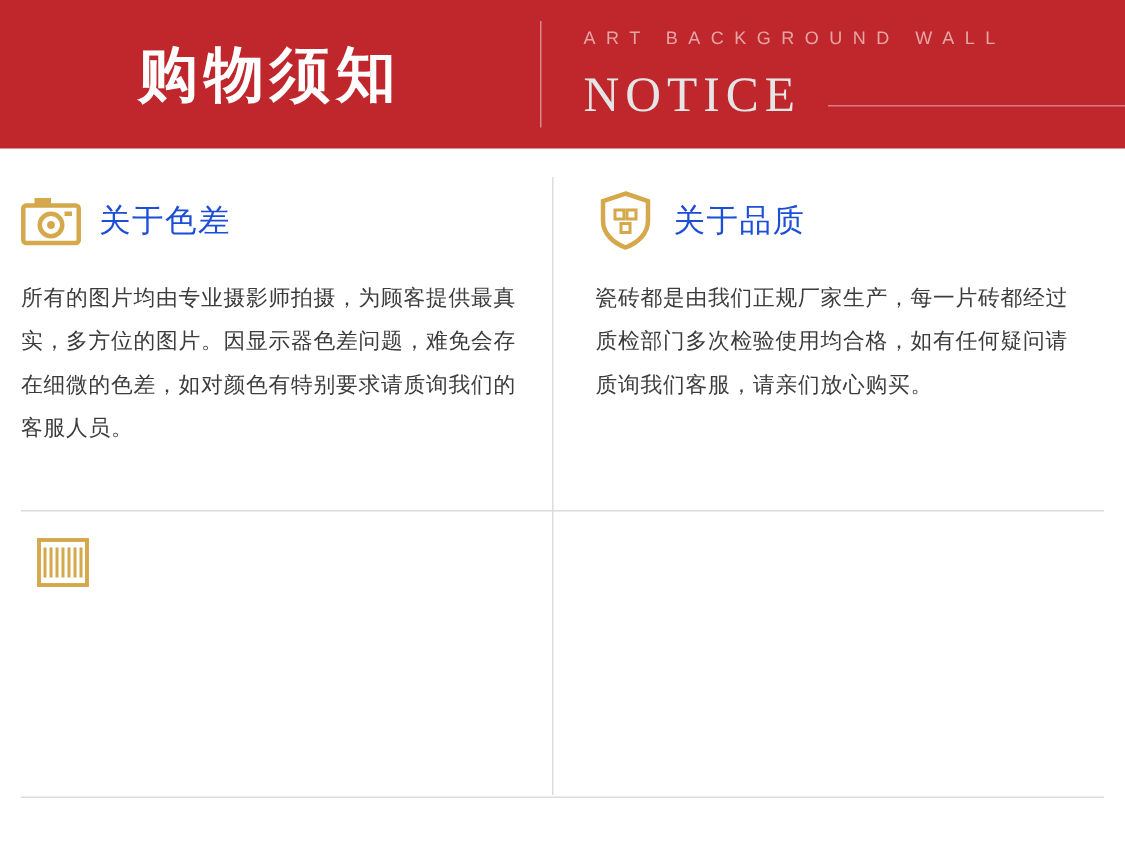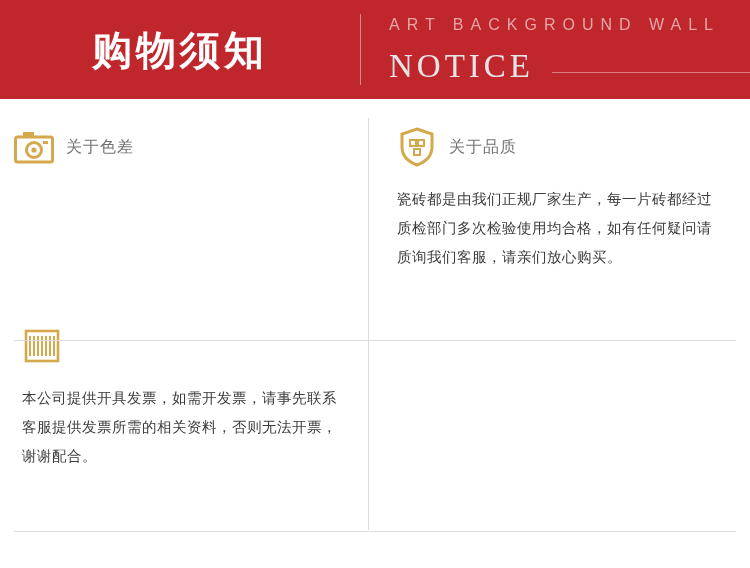--- a/index.html
+++ b/index.html
@@ -55,21 +55,21 @@
     flex: 1;
     position: relative;
     padding-left: 28px;
     display: flex;
     flex-direction: column;
     justify-content: center;
     box-sizing: border-box;
   }
   .header-sub-en {
     color: #e6a6a6;
-    font-size: 16px;
+    font-size: 12px;
     letter-spacing: 7px;
     margin-bottom: 16px;
     font-family: "Liberation Sans", sans-serif;
   }
   .header-notice-row {
     display: flex;
     align-items: center;
   }
   .header-notice {
     color: #e5e5e5;
@@ -133,22 +133,22 @@
   .icon-box {
     width: 40px;
     height: 40px;
     margin-right: 12px;
     flex: none;
     display: flex;
     align-items: center;
     justify-content: center;
   }
   .cell-title {
-    font-size: 16px;
-    color: #737373;
+    font-size: 21px;
+    color: #1d4ed8;
     letter-spacing: 1px;
     font-family: "DejaVu Sans", sans-serif;
   }
   .cell-body {
     font-size: 14.5px;
     line-height: 2.0;
     color: #3c3c3c;
     letter-spacing: 0.5px;
     font-family: "DejaVu Sans", sans-serif;
   }
@@ -181,20 +181,21 @@
           <svg width="40" height="34" viewBox="0 0 40 34">
             <rect x="1.5" y="7" width="37" height="25" rx="2" ry="2" fill="none" stroke="#d4a84b" stroke-width="3"></rect>
             <rect x="9" y="2" width="11" height="5" fill="#d4a84b"></rect>
             <circle cx="20" cy="20" r="7.5" fill="none" stroke="#d4a84b" stroke-width="3"></circle>
             <circle cx="20" cy="20" r="2.6" fill="#d4a84b"></circle>
             <rect x="29" y="11" width="5" height="3" fill="#d4a84b"></rect>
           </svg>
         </div>
         <div class="cell-title">关于色差</div>
       </div>
+      <div class="cell-body">所有的图片均由专业摄影师拍摄，为顾客提供最真实，多方位的图片。因显示器色差问题，难免会存在细微的色差，如对颜色有特别要求请质询我们的客服人员。</div>
     </div>
 
     <div class="cell right">
       <div class="cell-head">
         <div class="icon-box">
           <svg width="34" height="40" viewBox="0 0 34 40">
             <path d="M17 2 L32 7 V20 C32 29 25 35 17 38 C9 35 2 29 2 20 V7 Z" fill="none" stroke="#d4a84b" stroke-width="3"></path>
             <rect x="10" y="13" width="6" height="6" fill="none" stroke="#d4a84b" stroke-width="2"></rect>
             <rect x="18" y="13" width="6" height="6" fill="none" stroke="#d4a84b" stroke-width="2"></rect>
             <rect x="14" y="22" width="6" height="6" fill="none" stroke="#d4a84b" stroke-width="2"></rect>
@@ -214,21 +215,20 @@
             <line x1="7" y1="9" x2="7" y2="29" stroke="#d4a84b" stroke-width="2"></line>
             <line x1="11" y1="9" x2="11" y2="29" stroke="#d4a84b" stroke-width="2"></line>
             <line x1="15" y1="9" x2="15" y2="29" stroke="#d4a84b" stroke-width="2"></line>
             <line x1="19" y1="9" x2="19" y2="29" stroke="#d4a84b" stroke-width="2"></line>
             <line x1="23" y1="9" x2="23" y2="29" stroke="#d4a84b" stroke-width="2"></line>
             <line x1="27" y1="9" x2="27" y2="29" stroke="#d4a84b" stroke-width="2"></line>
             <line x1="31" y1="9" x2="31" y2="29" stroke="#d4a84b" stroke-width="2"></line>
           </svg>
         </div>
       </div>
-      <div class="cell-body">本公司提供开具发票，如需开发票，请事先联系客服提供发票所需的相关资料，否则无法开票，谢谢配合。</div>
     </div>
 
   </div>
 
   <div class="v-sep"></div>
   <div class="h-sep one"></div>
   <div class="h-sep two"></div>
 
 </div>
 

